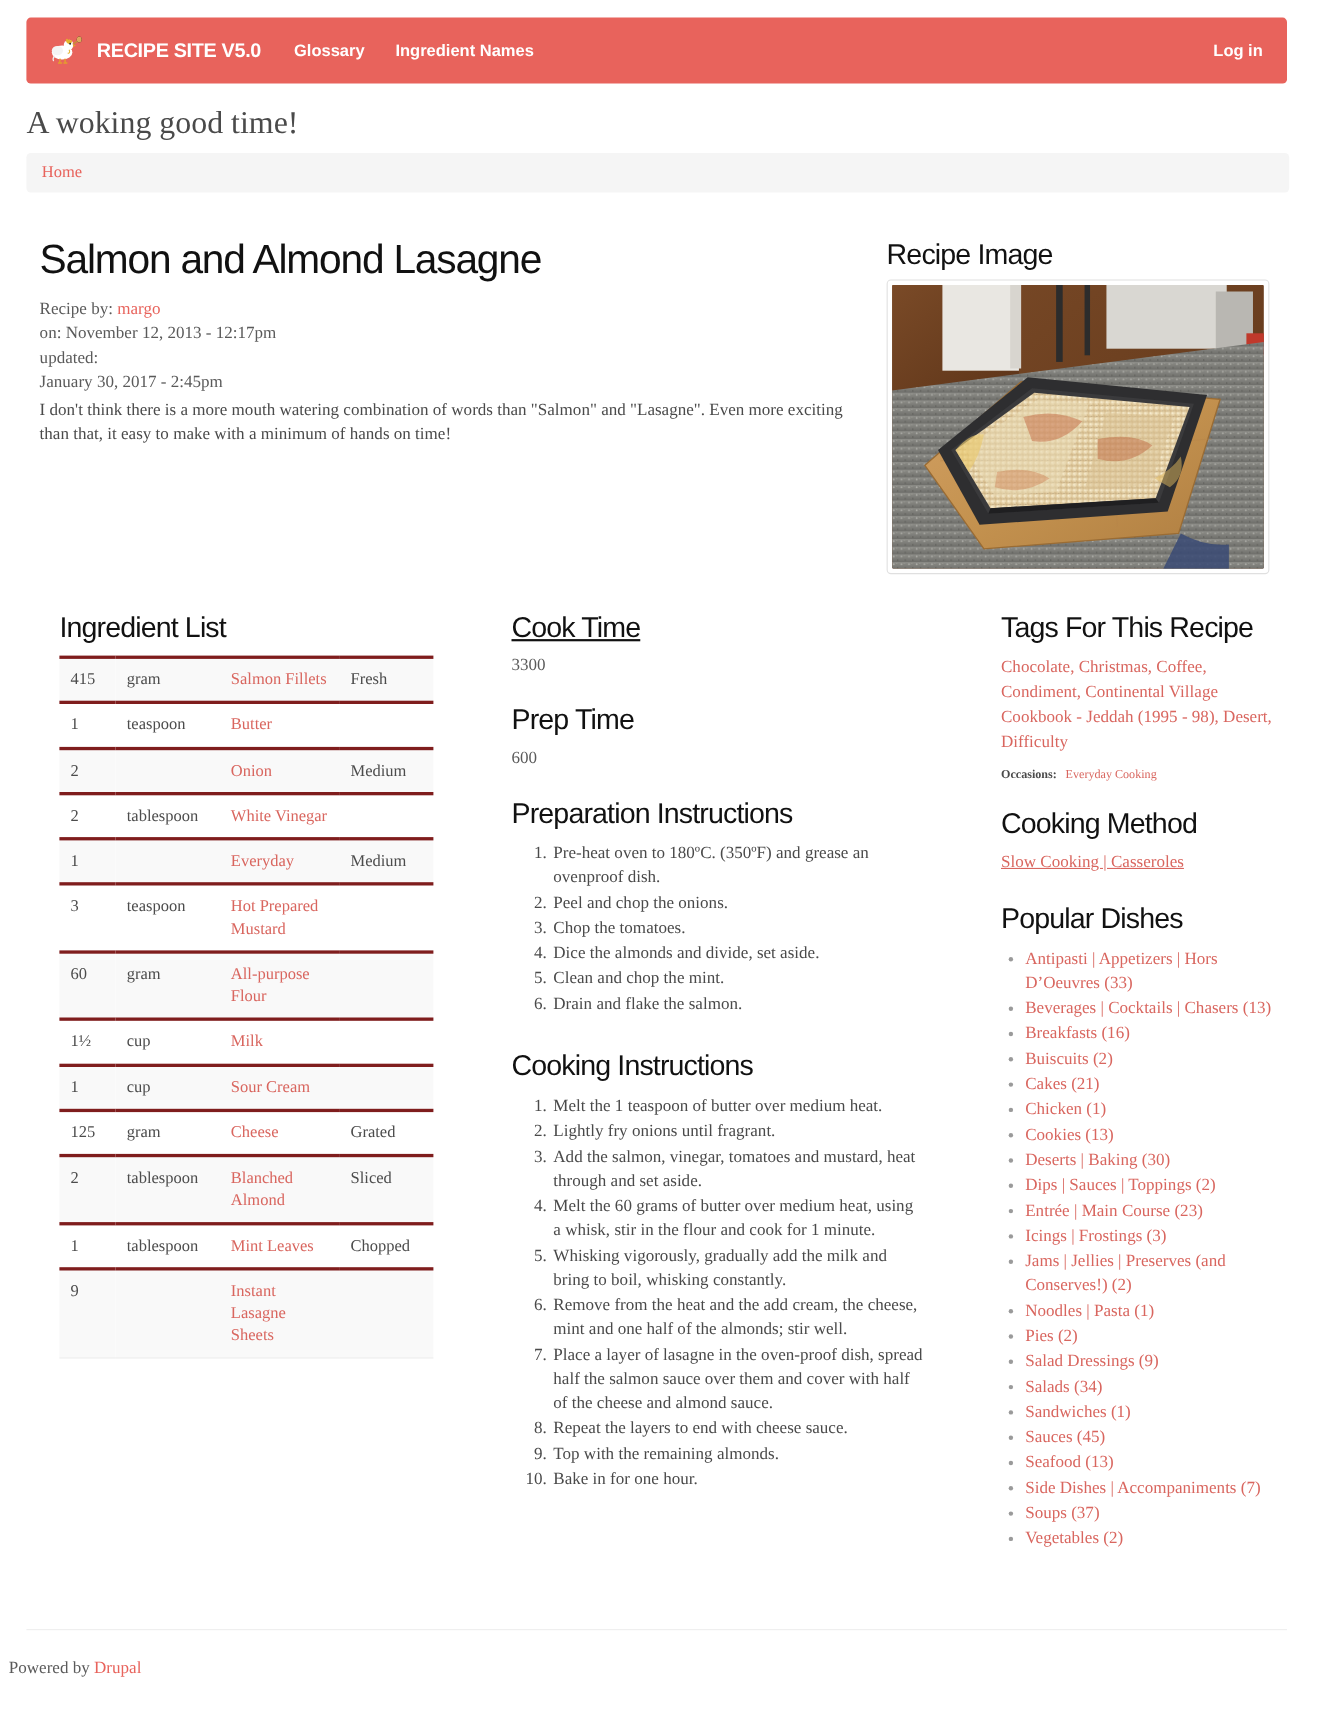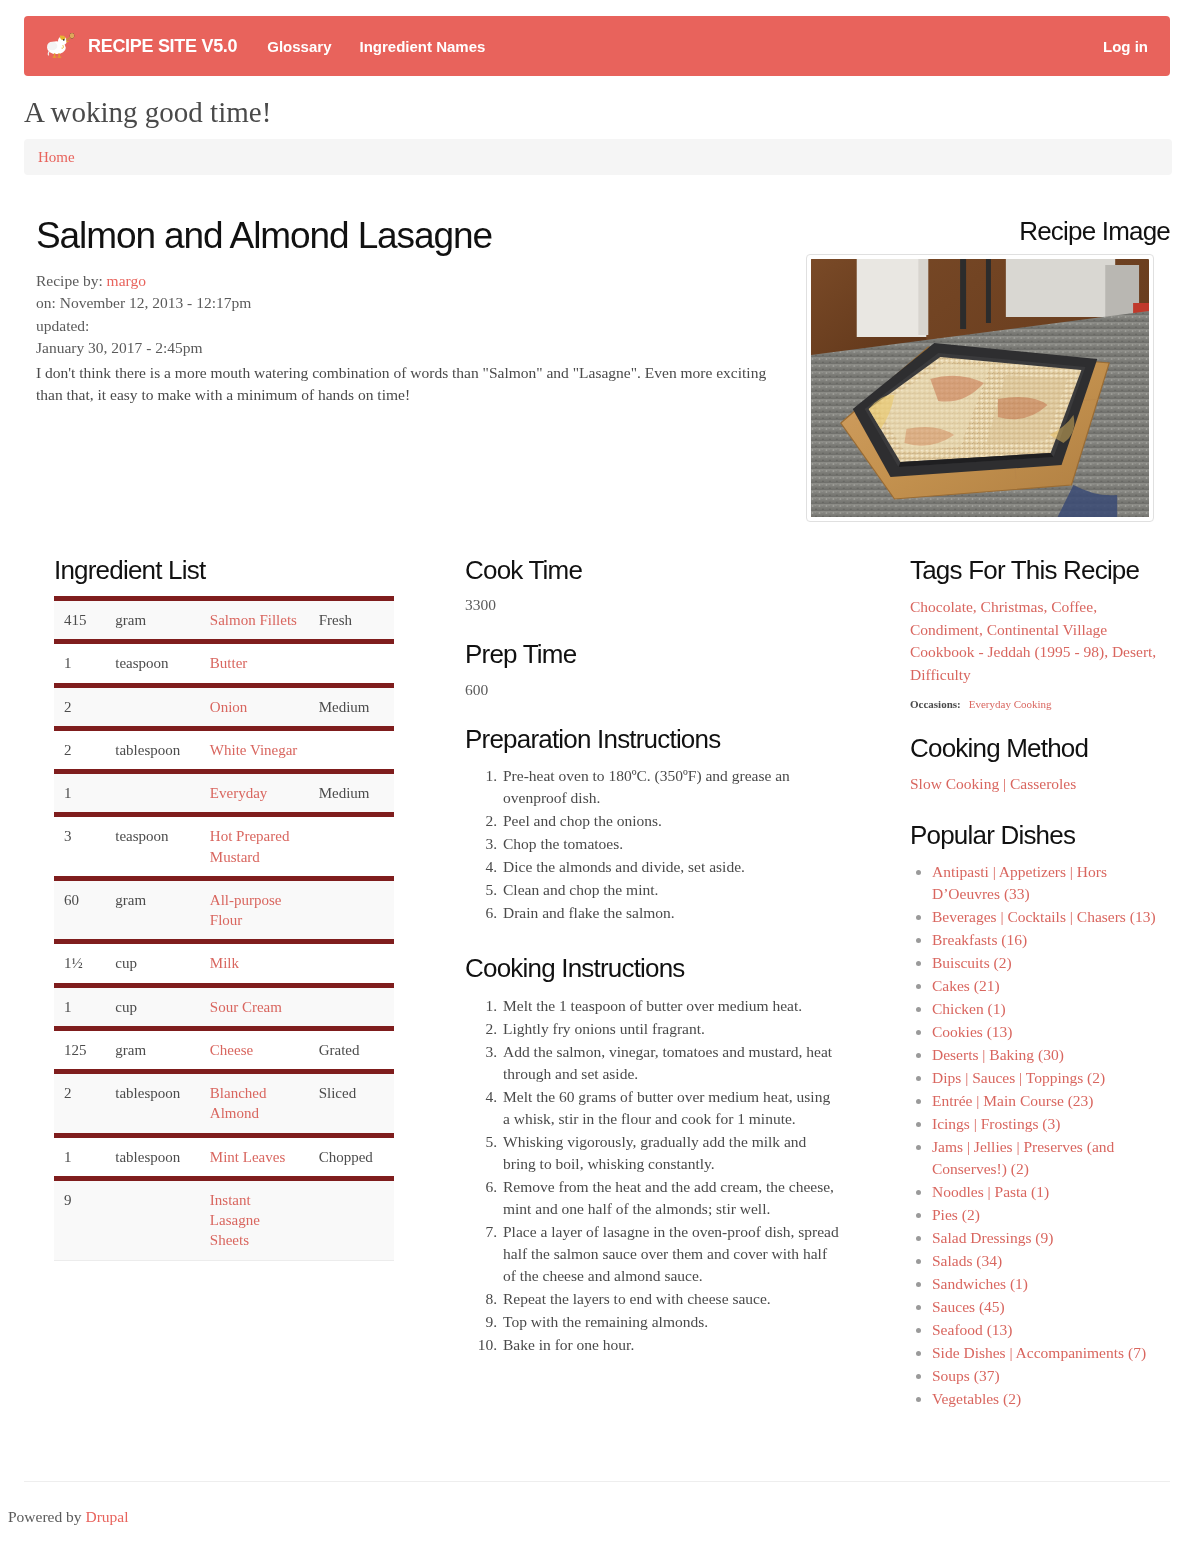--- a/index.html
+++ b/index.html
@@ -89,21 +89,21 @@
   .content {
     padding: 0 30px 0 24px;
     box-sizing: border-box;
   }
   .top-row {
     display: flex;
     align-items: flex-start;
     margin-top: 42px;
   }
   .top-left { width: 760px; flex: 0 0 760px; padding-left: 12px; box-sizing: border-box; }
-  .top-right { flex: 1 1 auto; padding-left: 22px; box-sizing: border-box; text-align: right; }
+  .top-right { flex: 1 1 auto; padding-left: 22px; box-sizing: border-box; }
 
   h1.recipe-title {
     font-family: "Liberation Sans", sans-serif;
     font-size: 37px;
     font-weight: normal;
     letter-spacing: -1.1px;
     color: #111111;
     margin: 0 0 14px 0;
     line-height: 1.05;
   }
@@ -158,41 +158,41 @@
   .col-ingredients { width: 372px; flex: 0 0 372px; padding-left: 30px; box-sizing: border-box; }
   .col-instructions { width: 396px; flex: 0 0 396px; padding-left: 22px; box-sizing: border-box; }
   .col-tags { flex: 1 1 auto; padding-left: 24px; box-sizing: border-box; }
 
   
   table.ingredients {
     border-collapse: collapse;
     width: 340px;
     font-size: 15px;
   }
-  table.ingredients tr { border-top: 5px solid #7f1d1d; }
+  table.ingredients tr { border-top: 3px solid #7f1d1d; }
   table.ingredients tr:last-child { border-bottom: 1px solid #ececec; }
   table.ingredients tr.odd { background: #f9f9f9; }
   table.ingredients td {
     padding: 9px 8px 9px 10px;
     vertical-align: top;
     line-height: 1.35;
     color: #4c4c4c;
   }
   td.qty { width: 42px; white-space: nowrap; }
   td.unit { width: 86px; }
   td.name { width: 118px; color: #d9665f; }
   td.note { width: 78px; }
 
   
   .time-value {
     font-size: 15.5px;
     color: #5a5a5a;
     margin: 0 0 26px 0;
   }
-  h2.mt { margin-top: 0; }
+  h2.mt { margin-top: 0; text-decoration: underline; }
 
   
   ol.steps {
     margin: 0 0 30px 0;
     padding-left: 36px;
     font-size: 15.5px;
     color: #4a4a4a;
     line-height: 1.42;
   }
   ol.steps li { margin-bottom: 1px; padding-left: 2px; }
@@ -205,21 +205,21 @@
     margin: 0 0 12px 0;
     max-width: 330px;
   }
   .tag-link { color: #d9665f; text-decoration: none; }
   .occasions-row { font-size: 11px; margin-bottom: 24px; }
   .occasions-label {
     font-weight: bold;
     color: #4a4a4a;
     margin-right: 8px;
   }
-  .method-line { font-size: 15.5px; color: #d9665f; margin: 0 0 28px 0; }
+  .method-line { font-size: 15.5px; color: #d9665f; margin: 0 0 28px 0; text-decoration: underline; }
 
   ul.dishes {
     margin: 0;
     padding-left: 22px;
     font-size: 15.5px;
     line-height: 1.42;
     color: #d9665f;
     max-width: 330px;
   }
   ul.dishes li { margin-bottom: 1px; }

